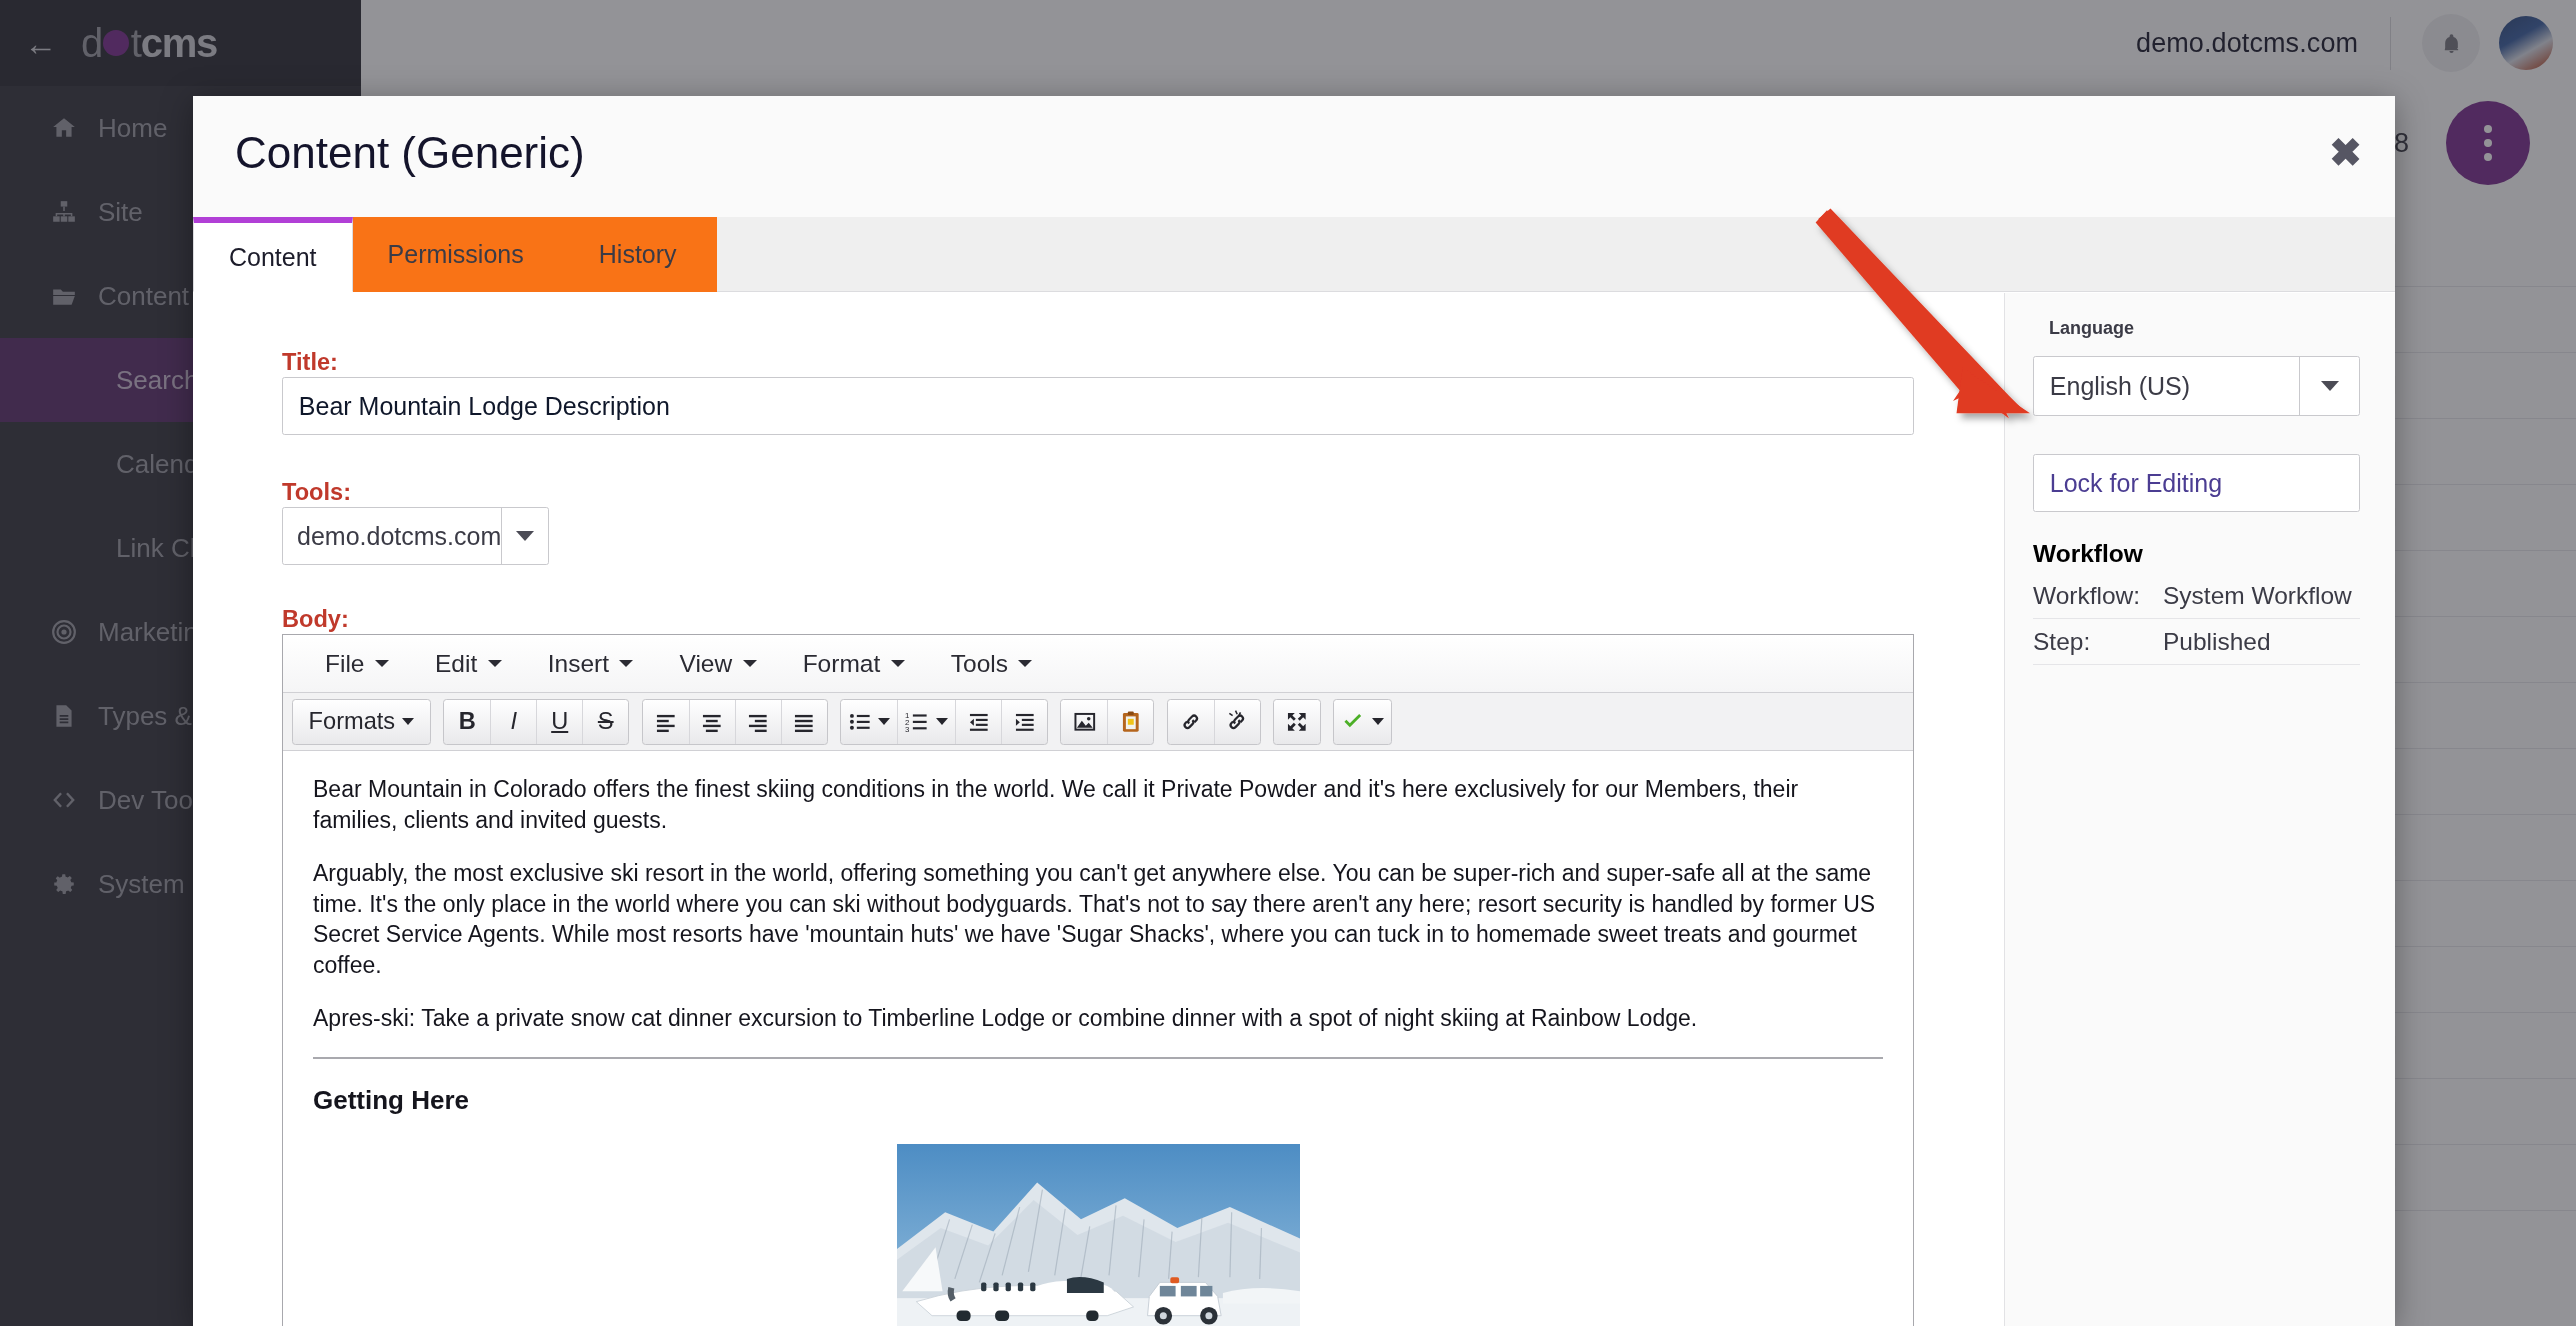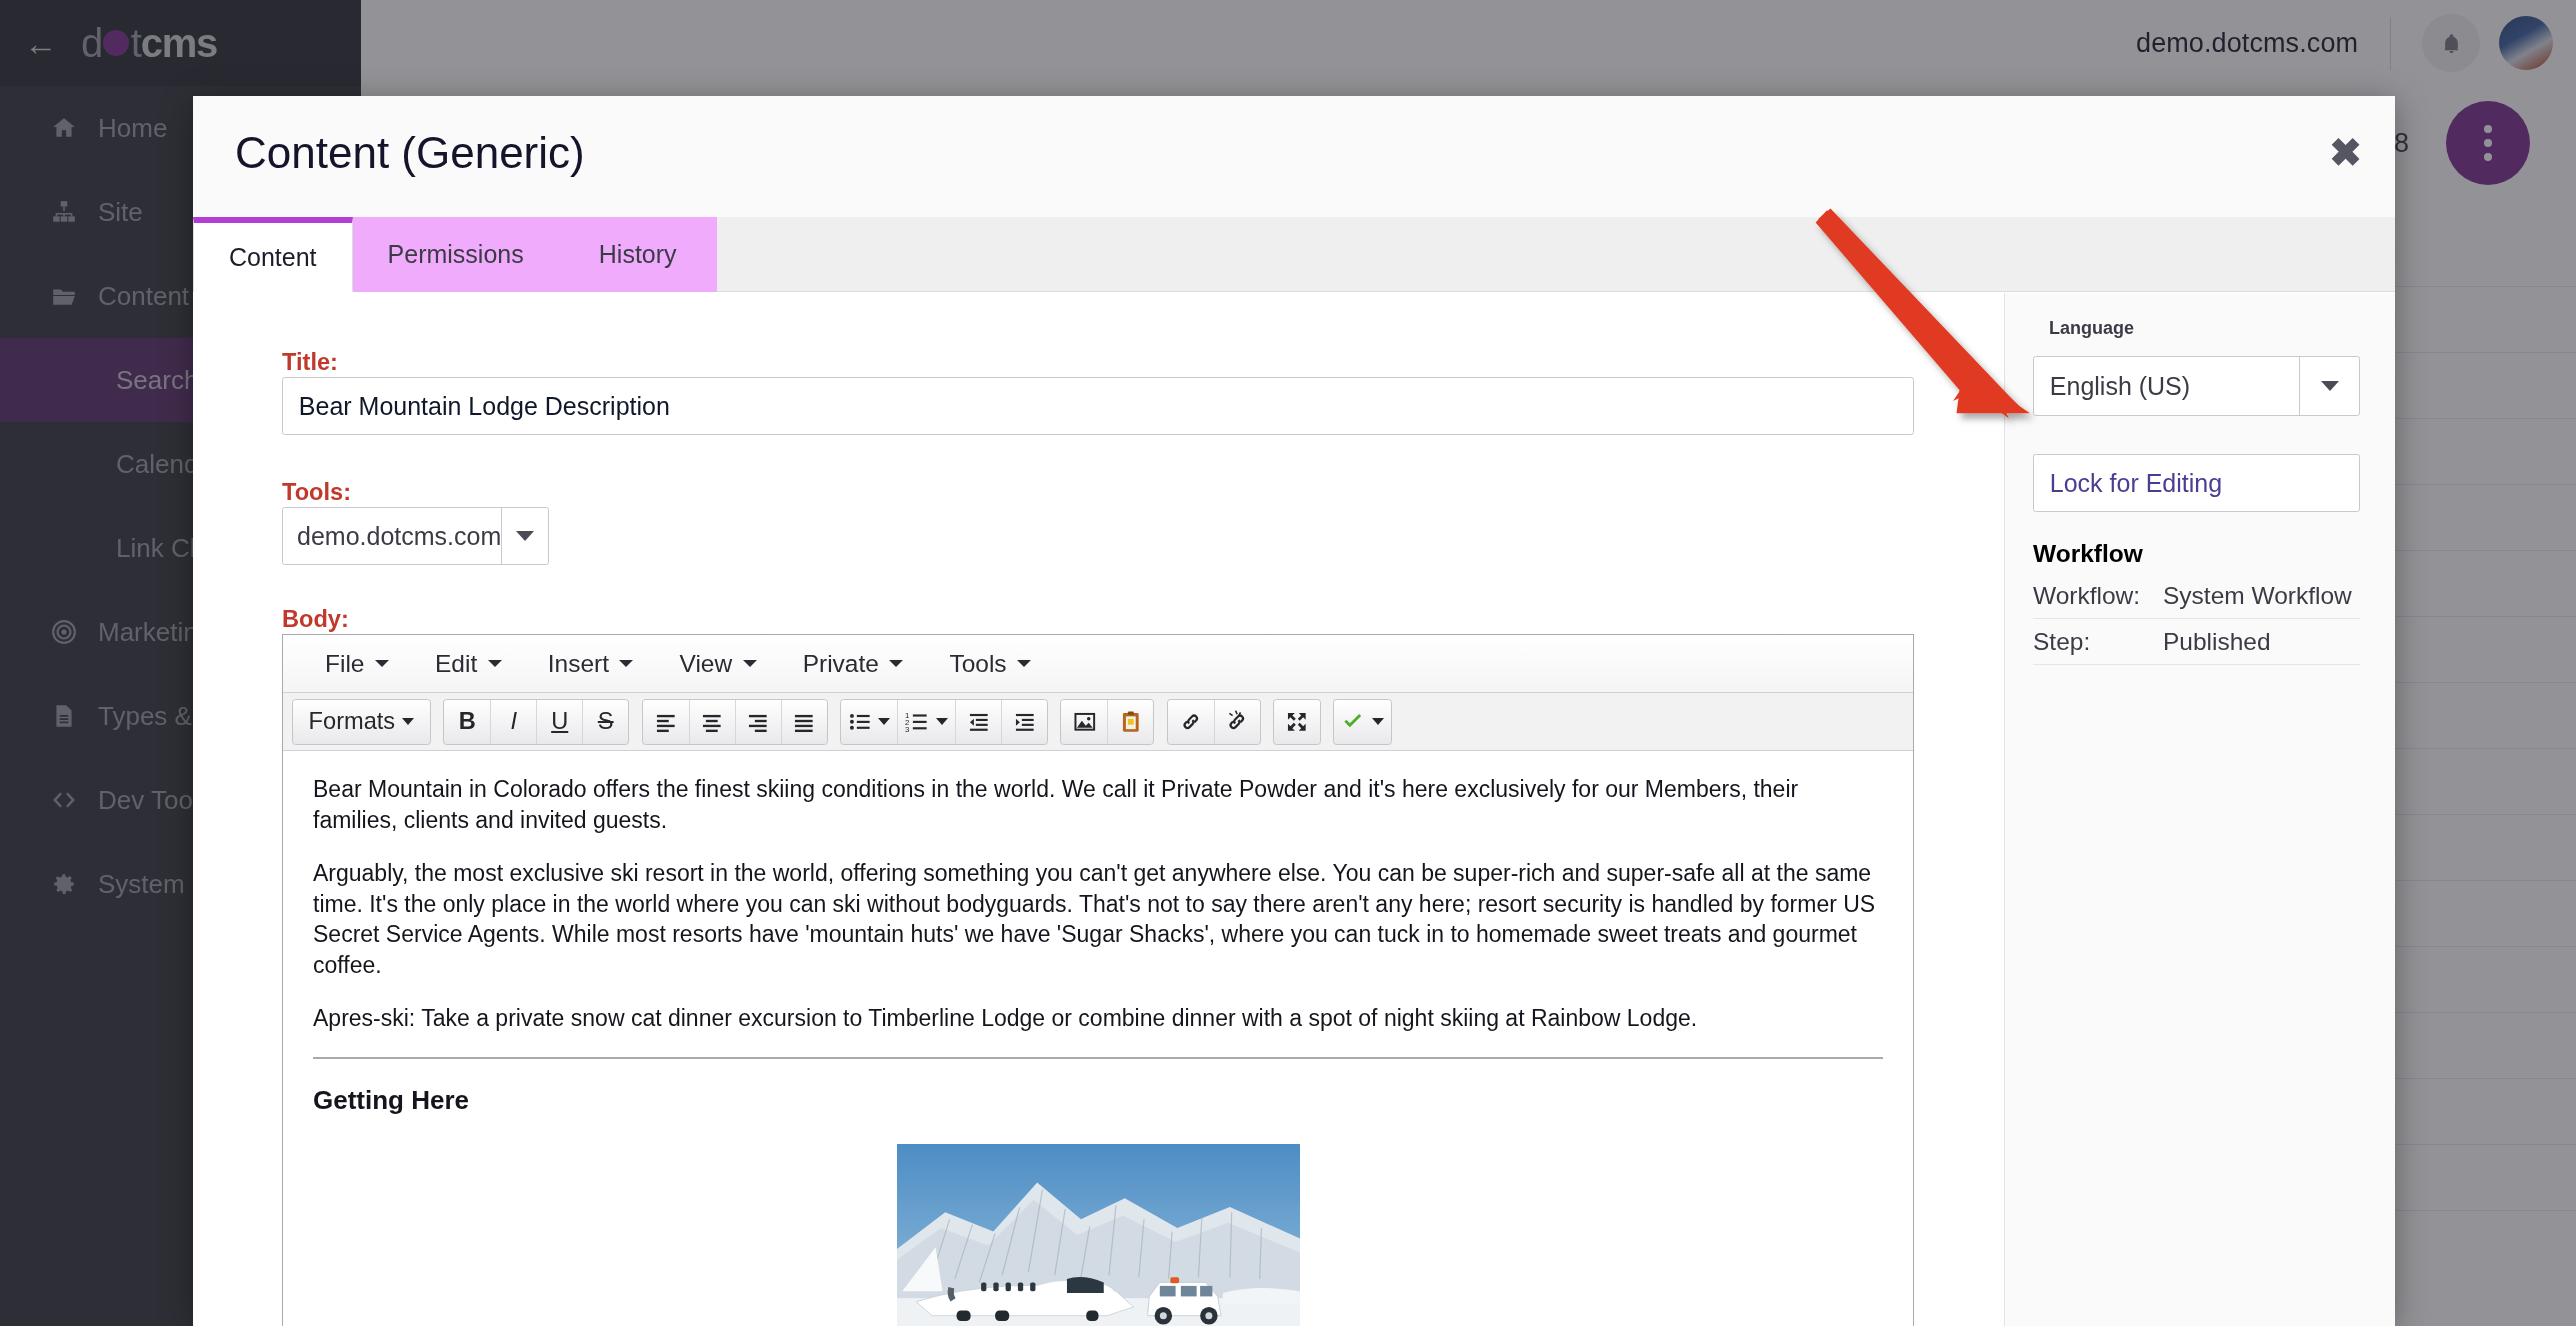--- a/index.html
+++ b/index.html
@@ -132,21 +132,21 @@
     font-size: 39px; color: #565663; line-height: 1; font-weight: 700;
   }
 
   #tabs {
     position: relative; height: 75px; background: #efefef;
     border-bottom: 0.9px solid #dcdcdf;
     display: flex;
   }
   .tab {
     height: 75px; display: flex; align-items: center; justify-content: center;
-    font-size: 25px; color: #3b3b46; background: #f0abfc;
+    font-size: 25px; color: #3b3b46; background: #f97316;
     padding: 0 35px; min-width: 158px;
   }
   .tab.active {
     background: #ffffff; border-top: 6.1px solid #b13fd6;
     border-left: 0.9px solid #dcdcdf; border-right: 0.9px solid #dcdcdf;
     border-bottom: 0.9px solid #ffffff; margin-bottom: -0.9px;
     color: #1c1c2a;
   }
 
   #modal-body {
@@ -486,21 +486,21 @@
             </div>
             <div class="menu-item">
               <span>Insert</span>
               <span class="mcaret"></span>
             </div>
             <div class="menu-item">
               <span>View</span>
               <span class="mcaret"></span>
             </div>
             <div class="menu-item">
-              <span>Private</span>
+              <span>Format</span>
               <span class="mcaret"></span>
             </div>
             <div class="menu-item">
               <span>Tools</span>
               <span class="mcaret"></span>
             </div>
           </div>
         <div id="toolbar">
 
           <div class="tgroup">

